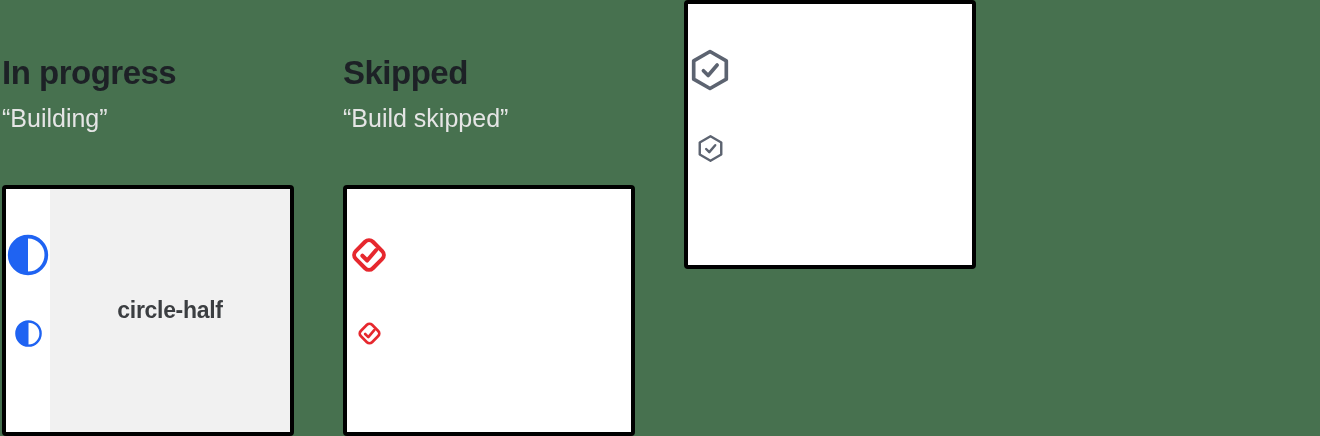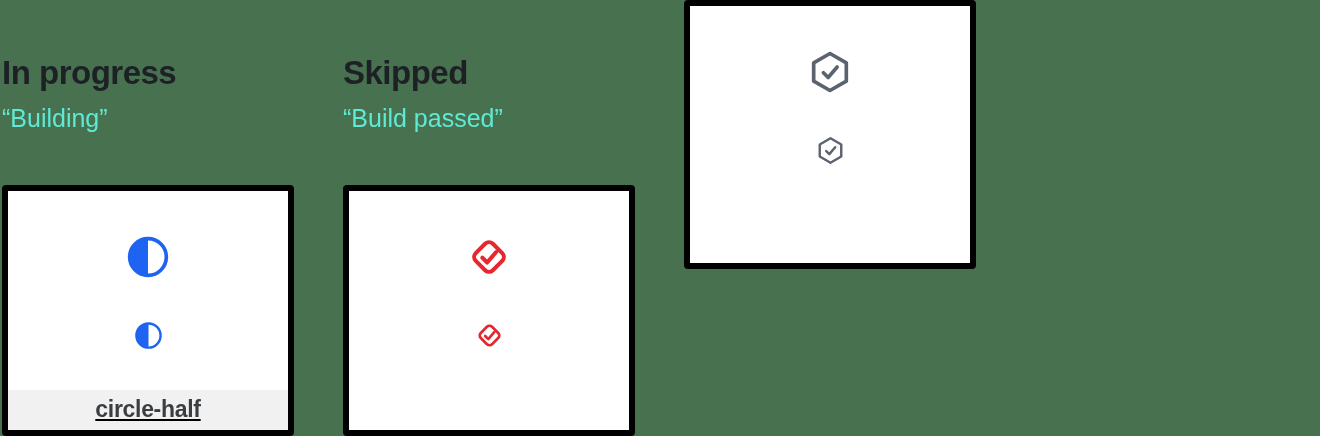--- a/index.html
+++ b/index.html
@@ -22,33 +22,32 @@
     font-size: 33px;
     font-weight: 700;
     color: #1d2126;
     letter-spacing: -0.5px;
     line-height: 1;
     margin-bottom: 17px;
   }
   .col-subtitle {
     font-size: 25px;
     font-weight: 400;
-    color: #5eead4;
+    color: #e5e5e5;
     line-height: 1;
   }
   .card {
     width: 292px;
     height: 269px;
     background: #ffffff;
-    border: 6px solid #000000;
+    border: 4px solid #000000;
     border-radius: 4px;
     display: flex;
-    flex-direction: column;
+    flex-direction: row;
     overflow: hidden;
-    text-decoration: underline;
   }
   .card-body {
     height: 199px;
     display: flex;
     flex-direction: column;
     align-items: center;
     justify-content: center;
     gap: 42px;
     padding-top: 4px;
   }
@@ -97,21 +96,21 @@
       <div class="card-footer">
         <span class="footer-label">circle-half</span>
       </div>
     </div>
   </div>
 
 
   <div class="column">
     <div class="col-header">
       <div class="col-title">Skipped</div>
-      <div class="col-subtitle">“Build passed”</div>
+      <div class="col-subtitle">“Build skipped”</div>
     </div>
     <div class="card">
       <div class="card-body" style="color: rgb(230, 40, 46);">
         <span class="icon-large">
           <svg viewBox="0 0 24 24">
             <rect x="5.4" y="5.4" width="13.2" height="13.2" rx="3" fill="none" stroke="currentColor" stroke-width="2.2" transform="rotate(45 12 12)"></rect>
             <path d="M8.4 12.4 l2.6 2.6 L15.9 9.3" fill="none" stroke="currentColor" stroke-width="2.2" stroke-linecap="round" stroke-linejoin="round"></path>
           </svg>
         </span>
         <span class="icon-small">

